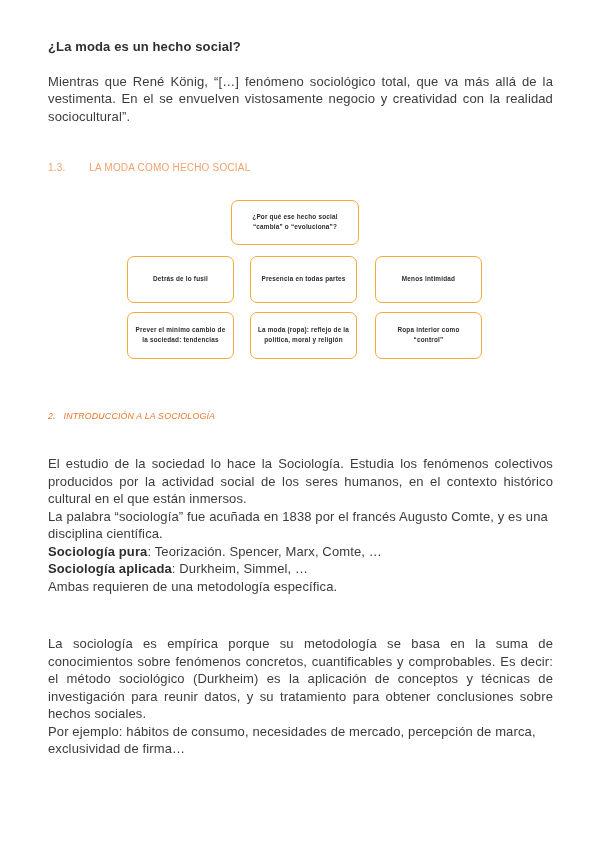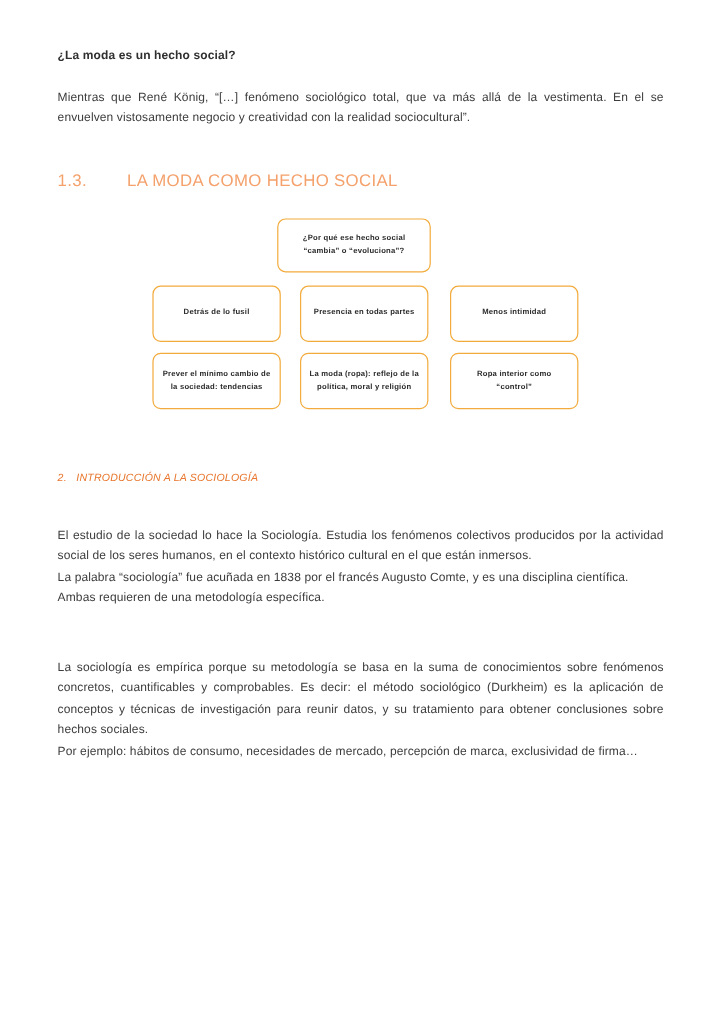--- a/index.html
+++ b/index.html
@@ -26,39 +26,39 @@
   .content {
     position: absolute;
     left: 48px;
     top: 38px;
     width: 505px;
   }
 
   
   p {
     margin: 0;
-    font-size: 10px;
+    font-size: 13px;
     line-height: 17.5px;
     color: #3c3c3c;
     letter-spacing: 0.01em;
   }
   .bold-line {
     font-weight: bold;
     color: #2f2f2f;
   }
   .justify {
     text-align: justify;
   }
   .spacer-sm { height: 17px; }
   .spacer-md { height: 24px; }
   .spacer-lg { height: 34px; }
 
   
   .h-sub {
-    font-size: 14px;
+    font-size: 10px;
     color: #f4a16c;
     letter-spacing: 0.02em;
     margin: 0;
     white-space: pre;
   }
   .h-main {
     font-size: 8.8px;
     color: #e8762d;
     letter-spacing: 0.02em;
     margin: 0;
@@ -148,20 +148,22 @@
 
     <p class="h-main">2.   INTRODUCCIÓN A LA SOCIOLOGÍA</p>
 
     <div class="spacer-md"></div>
 
 
     <div style="height:6px"></div>
 
     <p class="justify">El estudio de la sociedad lo hace la Sociología. Estudia los fenómenos colectivos producidos por la actividad social de los seres humanos, en el contexto histórico cultural en el que están inmersos.</p>
     <p>La palabra “sociología” fue acuñada en 1838 por el francés Augusto Comte, y es una disciplina científica.</p>
+    <p><span class="bold-line">Sociología pura</span><span>: Teorización. Spencer, Marx, Comte, …</span></p>
+    <p><span class="bold-line">Sociología aplicada</span><span>: Durkheim, Simmel, …</span></p>
     <p>Ambas requieren de una metodología específica.</p>
 
     <div class="spacer-lg"></div>
 
 
     <div style="height:6px"></div>
 
     <p class="justify">La sociología es empírica porque su metodología se basa en la suma de conocimientos sobre fenómenos concretos, cuantificables y comprobables. Es decir: el método sociológico (Durkheim) es la aplicación de conceptos y técnicas de investigación para reunir datos, y su tratamiento para obtener conclusiones sobre hechos sociales.</p>
     <p>Por ejemplo: hábitos de consumo, necesidades de mercado, percepción de marca, exclusividad de firma…</p>
 

